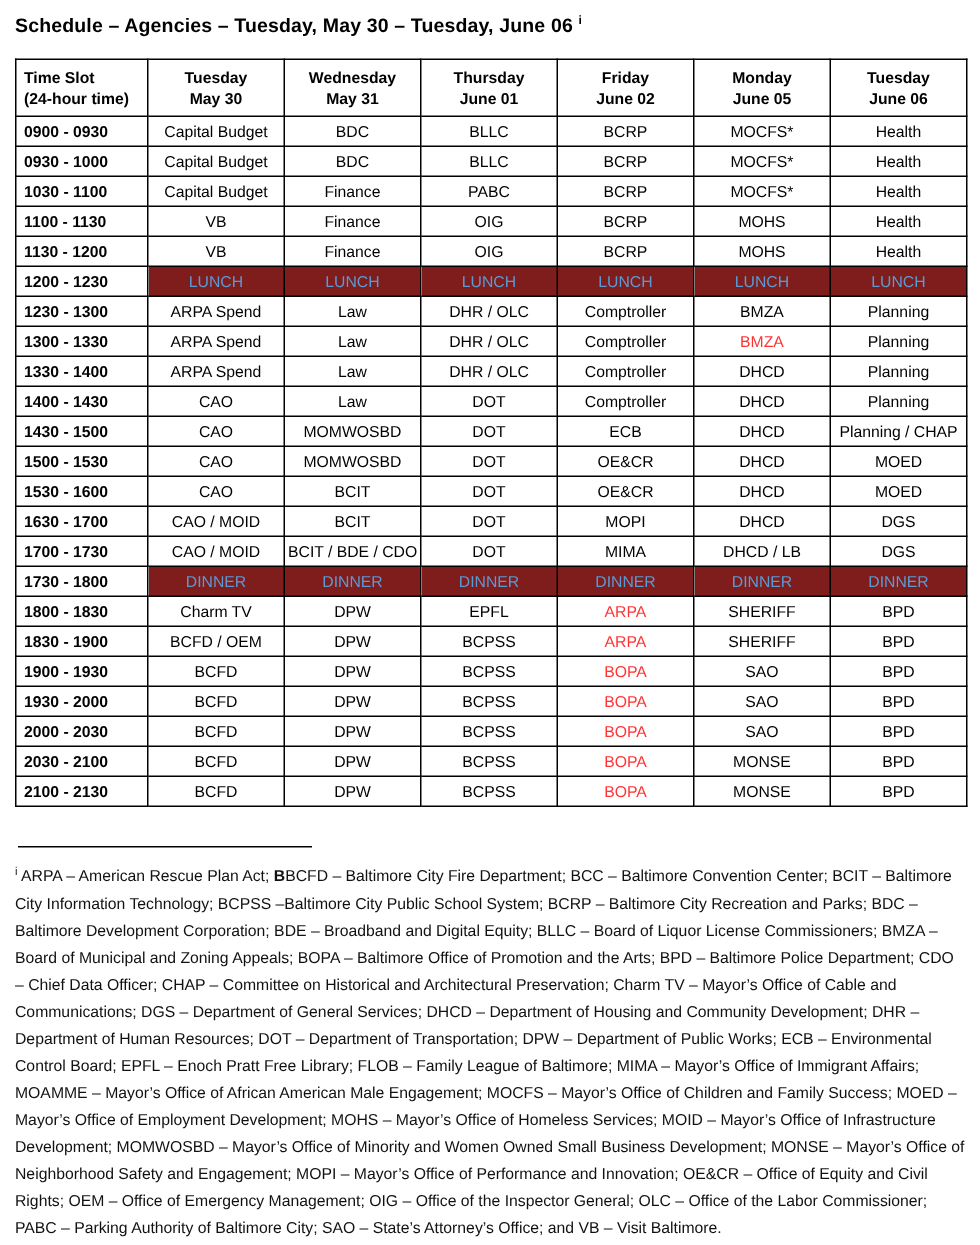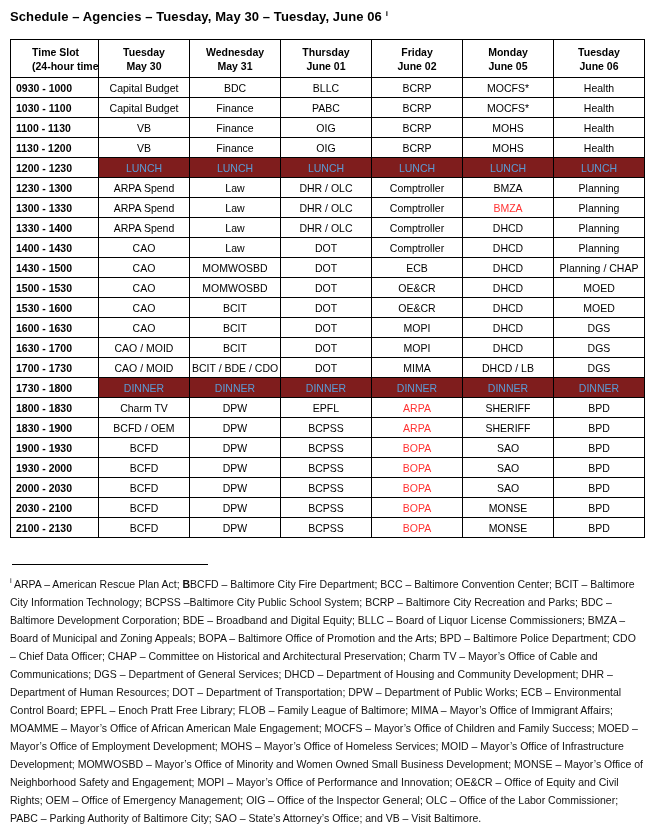--- a/index.html
+++ b/index.html
@@ -36,21 +36,21 @@
     overflow: hidden;
     white-space: nowrap;
     vertical-align: middle;
   }
   .schedule th {
     font-weight: bold;
     height: 37px;
     text-align: center;
     line-height: 1.35;
   }
-  .schedule th.time-head { text-align: left; padding-left: 21px; }
+  .schedule th.time-head { text-align: left; padding-left: 5px; }
   .schedule td { height: 19px; }
   .schedule td.time {
     font-weight: bold;
     text-align: left;
     padding-left: 5px;
   }
   .schedule td.day { text-align: center; }
   .schedule tr.meal td.day {
     background: #7f1d1d;
     color: #5B9BD5;
@@ -117,20 +117,29 @@
             <div>June 05</div>
           </th>
           <th>
             <div>Tuesday</div>
             <div>June 06</div>
           </th>
         </tr>
     </thead>
     <tbody id="schedule-body">
         <tr>
+          <td class="time">0900 - 0930</td>
+          <td class="day">Capital Budget</td>
+          <td class="day">BDC</td>
+          <td class="day">BLLC</td>
+          <td class="day">BCRP</td>
+          <td class="day">MOCFS*</td>
+          <td class="day">Health</td>
+        </tr>
+        <tr>
           <td class="time">0930 - 1000</td>
           <td class="day">Capital Budget</td>
           <td class="day">BDC</td>
           <td class="day">BLLC</td>
           <td class="day">BCRP</td>
           <td class="day">MOCFS*</td>
           <td class="day">Health</td>
         </tr>
         <tr>
           <td class="time">1030 - 1100</td>
@@ -225,29 +234,20 @@
         <tr>
           <td class="time">1530 - 1600</td>
           <td class="day">CAO</td>
           <td class="day">BCIT</td>
           <td class="day">DOT</td>
           <td class="day">OE&amp;CR</td>
           <td class="day">DHCD</td>
           <td class="day">MOED</td>
         </tr>
         <tr>
-          <td class="time">1600 - 1630</td>
-          <td class="day">CAO</td>
-          <td class="day">BCIT</td>
-          <td class="day">DOT</td>
-          <td class="day">MOPI</td>
-          <td class="day">DHCD</td>
-          <td class="day">DGS</td>
-        </tr>
-        <tr>
           <td class="time">1630 - 1700</td>
           <td class="day">CAO / MOID</td>
           <td class="day">BCIT</td>
           <td class="day">DOT</td>
           <td class="day">MOPI</td>
           <td class="day">DHCD</td>
           <td class="day">DGS</td>
         </tr>
         <tr>
           <td class="time">1700 - 1730</td>

